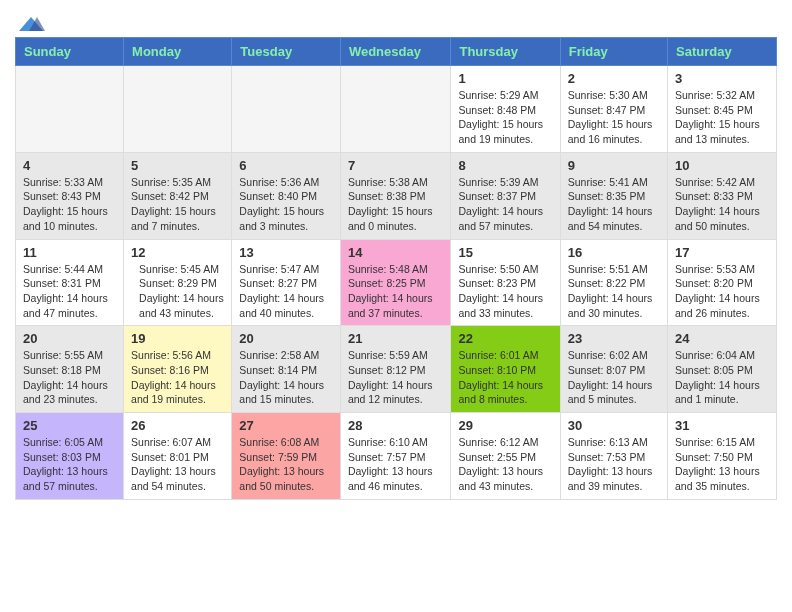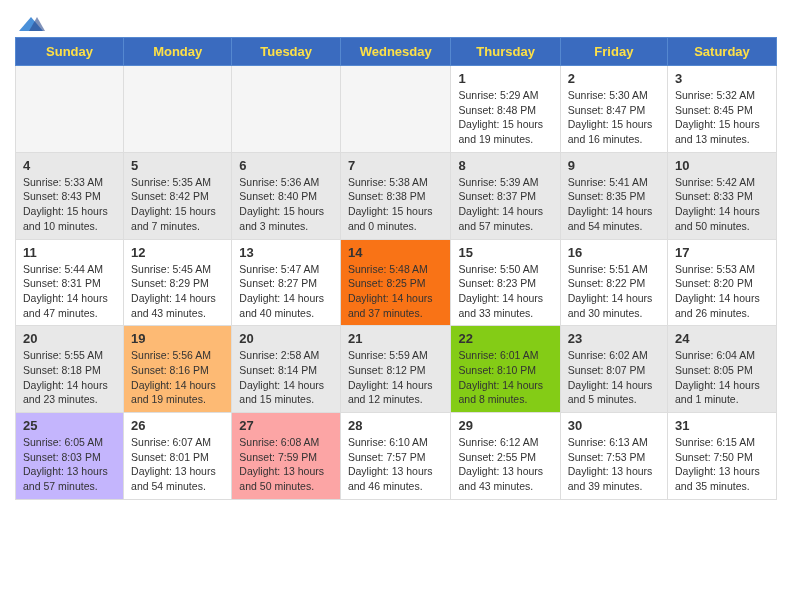--- a/index.html
+++ b/index.html
@@ -44,24 +44,24 @@
       color: #333;
       font-weight: normal;
     }
     .calendar-table {
       width: 100%;
       border-collapse: collapse;
       border: 1px solid #ccc;
     }
     .calendar-table th {
       background-color: #3a6bbf;
-      color: #fde047;
+      color: #86efac;
       font-size: 13px;
       font-weight: bold;
-      text-align: center;
+      text-align: left;
       padding: 6px 8px;
       border: 1px solid #5588d0;
     }
     .calendar-table td {
       vertical-align: top;
       padding: 5px 7px;
       border: 1px solid #ddd;
       font-size: 11px;
       color: #333;
       min-height: 75px;
@@ -203,33 +203,33 @@
       <tr>
         <td style="background: rgb(255, 255, 255);">
           <span class="day-number">11</span>
           <div class="day-info" style="white-space: pre-line;">Sunrise: 5:44 AM
 Sunset: 8:31 PM
 Daylight: 14 hours
 and 47 minutes.</div>
         </td>
         <td style="background: rgb(255, 255, 255);">
           <span class="day-number">12</span>
-          <div class="day-info" style="white-space: pre-line;">Sunrise: 5:45 AM
+          <div class="day-info" style="white-space: pre-line; margin-left: 8px;">Sunrise: 5:45 AM
 Sunset: 8:29 PM
 Daylight: 14 hours
 and 43 minutes.</div>
         </td>
         <td style="background: rgb(255, 255, 255);">
           <span class="day-number">13</span>
           <div class="day-info" style="white-space: pre-line;">Sunrise: 5:47 AM
 Sunset: 8:27 PM
 Daylight: 14 hours
 and 40 minutes.</div>
         </td>
-        <td style="background: #f97316;">
+        <td style="background: #f9a8d4;">
           <span class="day-number">14</span>
           <div class="day-info" style="white-space: pre-line;">Sunrise: 5:48 AM
 Sunset: 8:25 PM
 Daylight: 14 hours
 and 37 minutes.</div>
         </td>
         <td style="background: rgb(255, 255, 255);">
           <span class="day-number">15</span>
           <div class="day-info" style="white-space: pre-line;">Sunrise: 5:50 AM
 Sunset: 8:23 PM
@@ -252,21 +252,21 @@
         </td>
       </tr>
       <tr>
         <td style="background: rgb(232, 232, 232);">
           <span class="day-number">20</span>
           <div class="day-info" style="white-space: pre-line;">Sunrise: 5:55 AM
 Sunset: 8:18 PM
 Daylight: 14 hours
 and 23 minutes.</div>
         </td>
-        <td style="background: #fdba74;">
+        <td style="background: #fef9c3;">
           <span class="day-number">19</span>
           <div class="day-info" style="white-space: pre-line;">Sunrise: 5:56 AM
 Sunset: 8:16 PM
 Daylight: 14 hours
 and 19 minutes.</div>
         </td>
         <td style="background: rgb(232, 232, 232);">
           <span class="day-number">20</span>
           <div class="day-info" style="white-space: pre-line;">Sunrise: 2:58 AM
 Sunset: 8:14 PM

